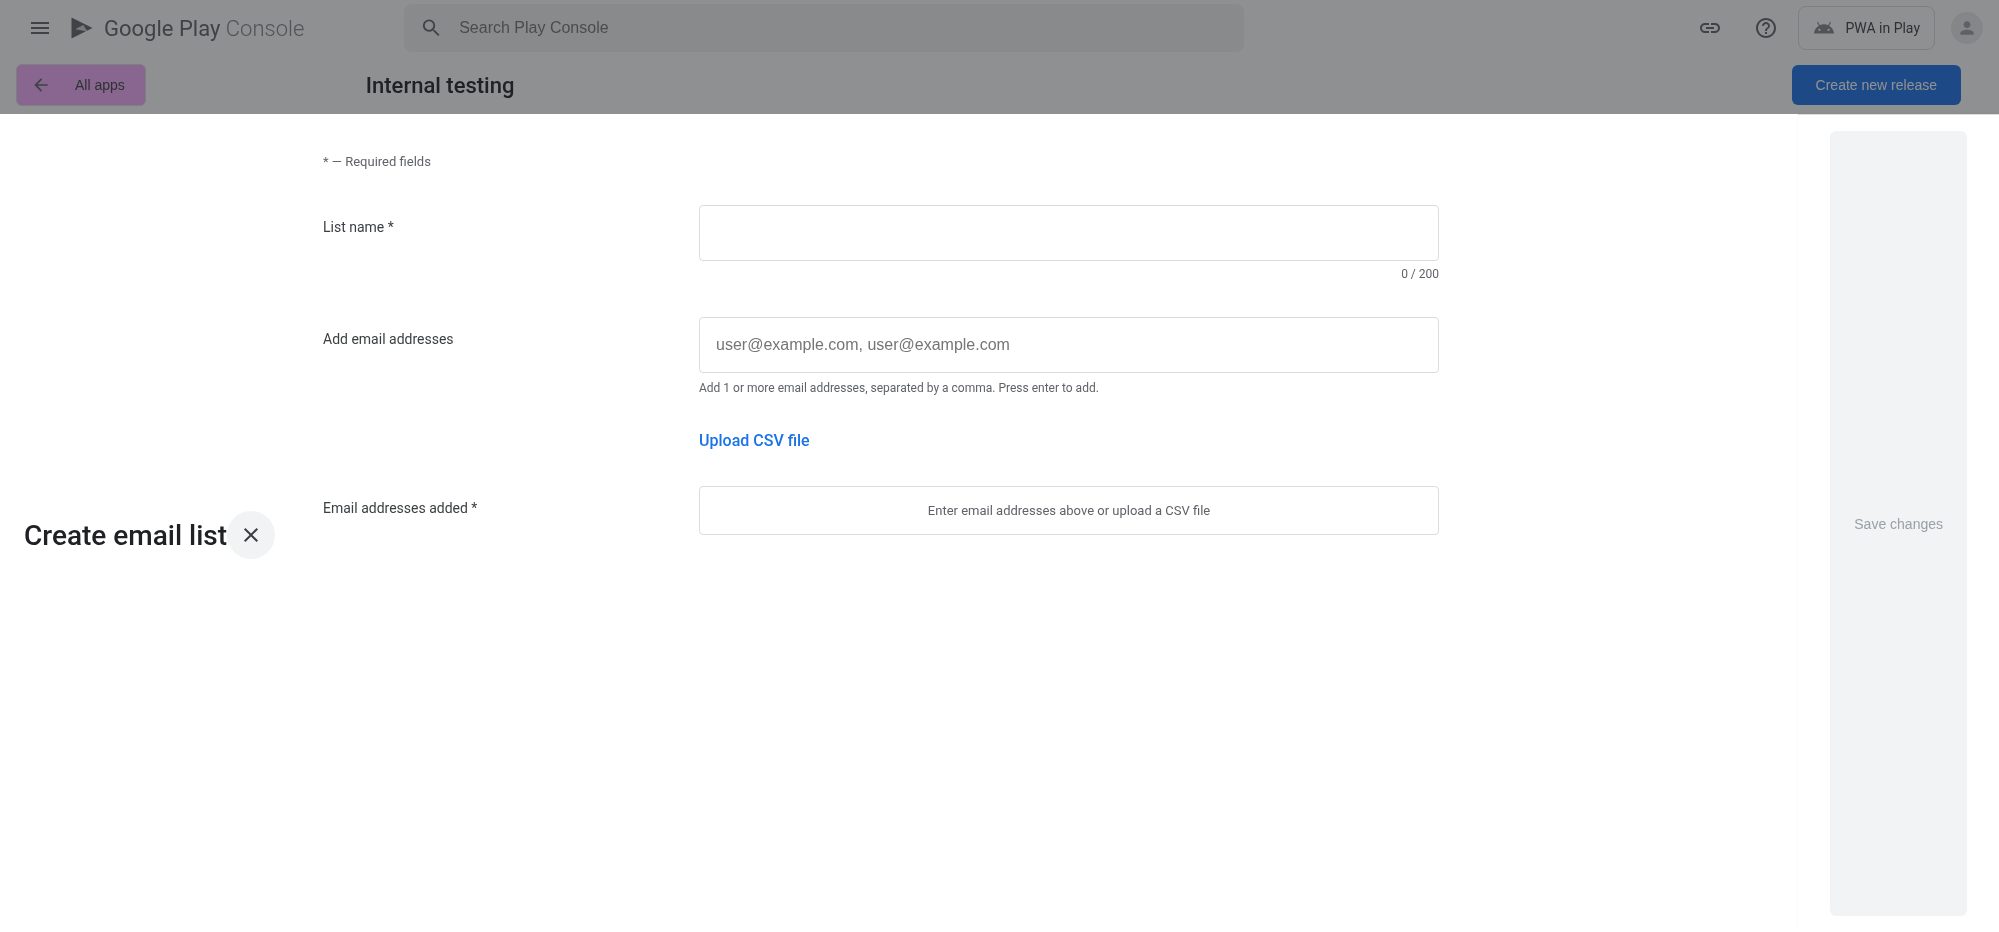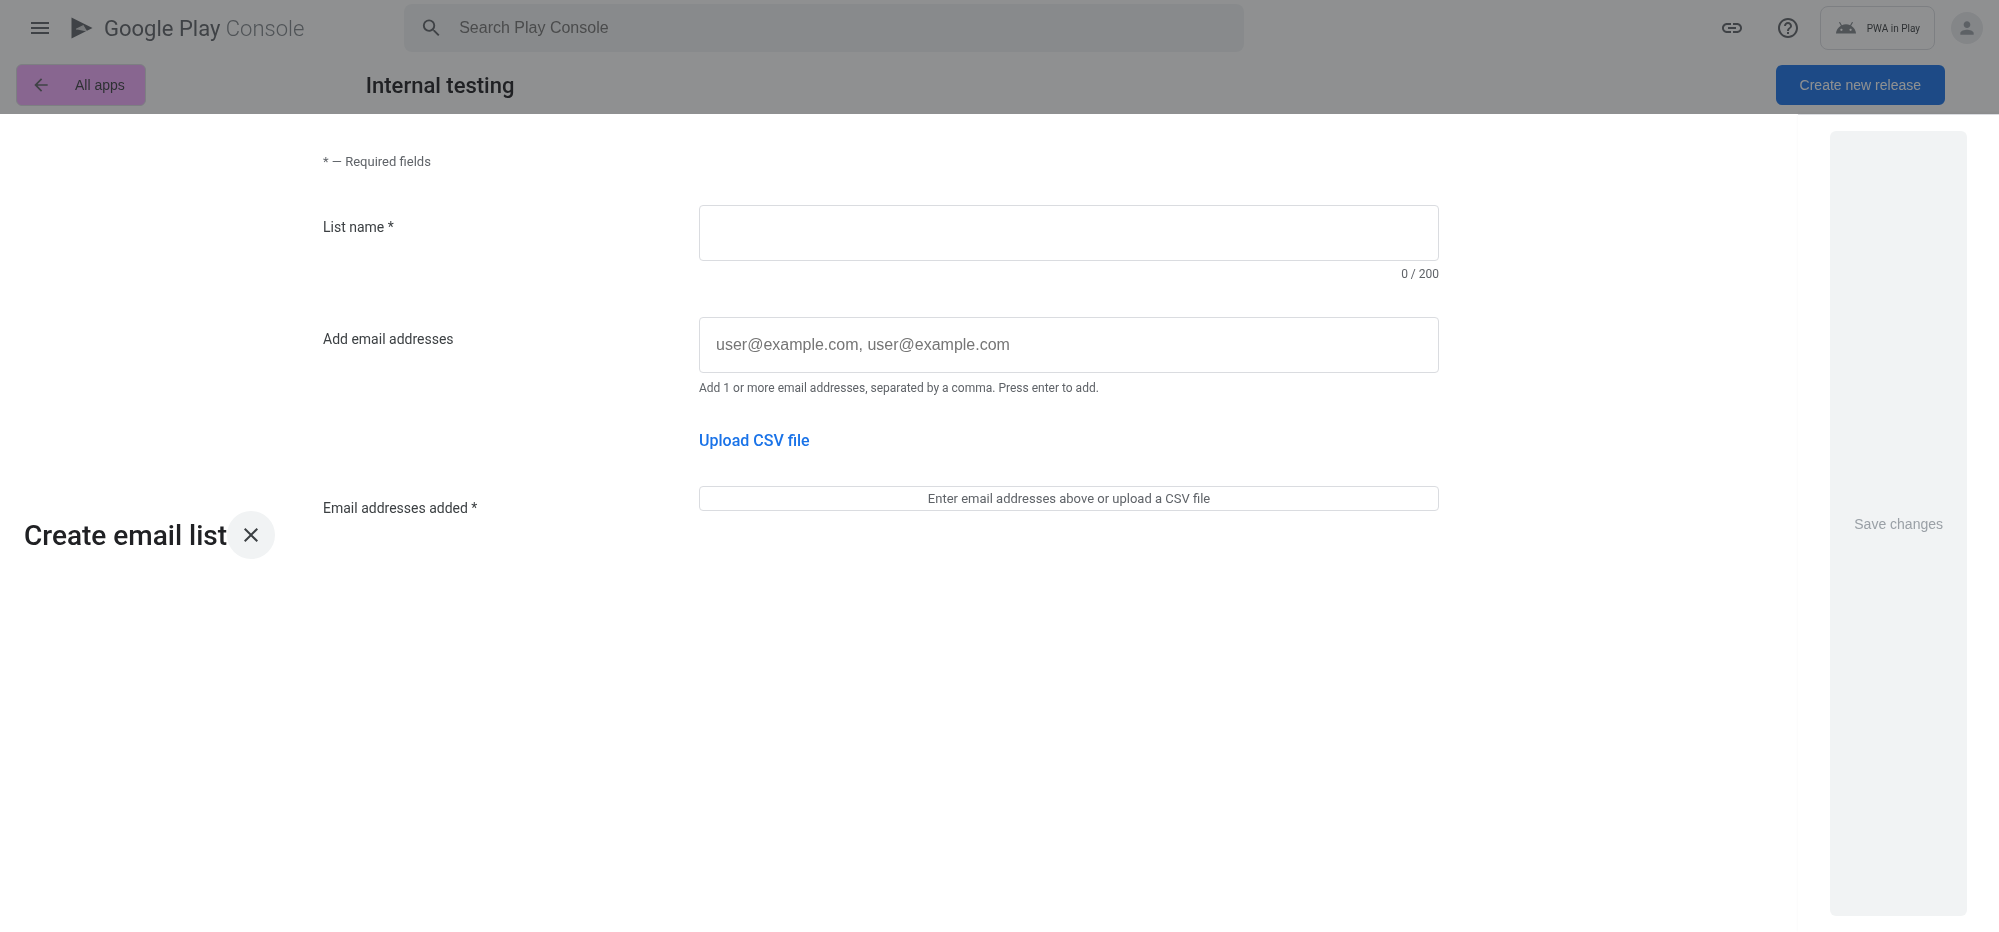--- a/index.html
+++ b/index.html
@@ -120,21 +120,21 @@
       gap: 10px;
       border: 1px solid #dadce0;
       border-radius: 8px;
       padding: 6px 14px;
       height: 44px;
     }
     .app-chip svg {
       color: #80868b;
     }
     .app-chip-text {
-      font-size: 10px;
+      font-size: 14px;
       color: #3c4043;
     }
     .avatar {
       width: 32px;
       height: 32px;
       border-radius: 50%;
       background: #e8eaed;
       display: flex;
       align-items: center;
       justify-content: center;
@@ -176,21 +176,21 @@
     }
     .create-release-btn {
       margin-left: auto;
       background: #1a73e8;
       color: #fff;
       border: none;
       border-radius: 6px;
       padding: 12px 24px;
       font-size: 14px;
       font-weight: 500;
-      margin-right: 38px;
+      margin-right: 22px;
     }
     
     
     .modal {
       position: absolute;
       top: 114px;
       left: 0;
       right: 0;
       bottom: 0;
       background: #fff;
@@ -384,20 +384,20 @@
       <div class="form-control-wrap">
         <input type="text" class="text-input" placeholder="user@example.com, user@example.com" style="">
         <div class="helper-text">Add 1 or more email addresses, separated by a comma. Press enter to add.</div>
         <a class="upload-link">Upload CSV file</a>
       </div>
     </div>
 
     <div class="email-added-row">
       <div class="form-label" style="padding-top:14px">Email addresses added  *</div>
       <div class="form-control-wrap">
-        <div style="width:100%;border:1px solid #dadce0;border-radius:4px;padding:4px;text-align:center;font-size:13px;color:#5f6368;">Enter email addresses above or upload a CSV file</div>
+        <div style="width:100%;border:1px solid #dadce0;border-radius:4px;padding:16px;text-align:center;font-size:13px;color:#5f6368;">Enter email addresses above or upload a CSV file</div>
       </div>
     </div>
   </div>
   <div class="modal-footer">
     <button class="save-btn" disabled="">Save changes</button>
   </div>
 </div>
 
 </body></html>

